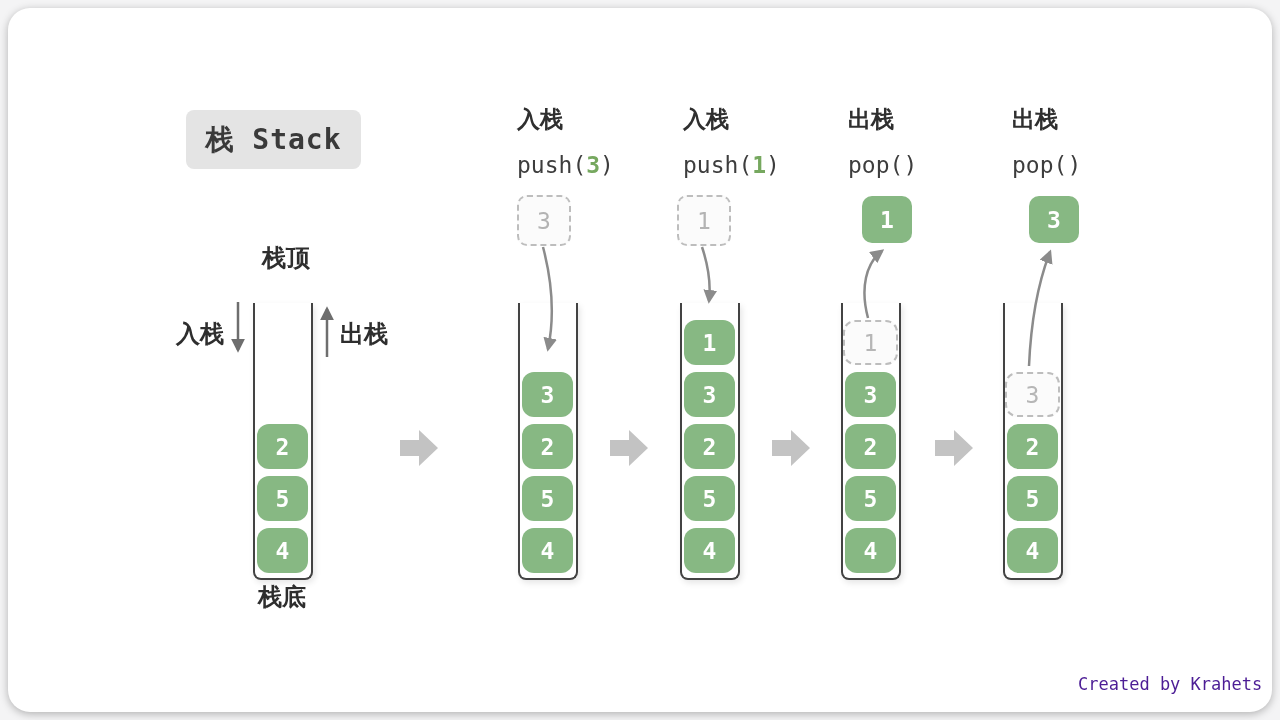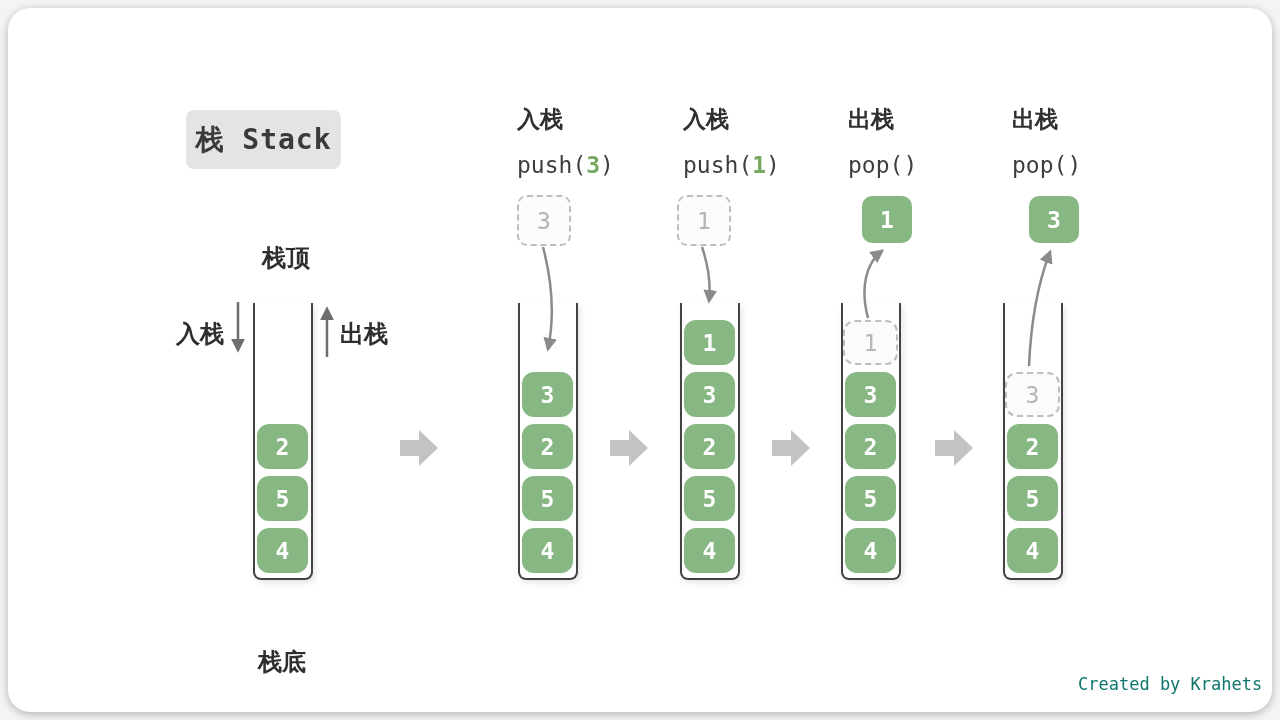--- a/index.html
+++ b/index.html
@@ -1,21 +1,21 @@
 <!DOCTYPE html>
 <html><head>
 <meta charset="utf-8">
 <style>
   html,body{margin:0;padding:0;background:#f4f4f5;}
   .canvas{position:relative;width:1280px;height:720px;overflow:hidden;
           font-family:"Liberation Sans",sans-serif;background:#f4f4f5;}
   .card{position:absolute;left:8px;top:8px;right:8px;bottom:8px;background:#ffffff;
         border-radius:22px;box-shadow:0 2px 9px rgba(0,0,0,0.28);}
   
-  .badge{position:absolute;left:186px;top:110px;width:155px;height:59px;
+  .badge{position:absolute;left:186px;top:110px;width:175px;height:59px;
          background:#e4e4e4;border-radius:8px;display:flex;align-items:center;justify-content:center;
          font-family:"DejaVu Sans Mono",monospace;font-size:28px;font-weight:600;color:#3a3a3a;letter-spacing:1px;}
   
   .op{position:absolute;top:103px;line-height:33px;}
   .op-cn{font-size:23px;font-weight:600;color:#2f2f2f;}
   .op-code{font-family:"DejaVu Sans Mono",monospace;font-size:23px;color:#3d3d3d;margin-top:13px;}
   .op-code .arg{color:#76a85f;font-weight:700;}
   
   .stack{position:absolute;top:303px;width:60px;height:277px;box-sizing:border-box;
          border-left:2px solid #434343;border-right:2px solid #434343;border-bottom:2px solid #434343;
@@ -27,21 +27,21 @@
         left:0px;width:51px;height:41px;}
   
   .float-box{position:absolute;width:50px;height:47px;border-radius:10px;
         font-family:"DejaVu Sans Mono",monospace;font-size:23px;
         display:flex;align-items:center;justify-content:center;}
   .float-box.ghost{background:#fbfbfb;border:2px dashed #bdbdbd;color:#b3b3b3;}
   .float-box.solid{background:#87b883;color:#ffffff;font-weight:700;}
   
   .lbl{position:absolute;font-size:24px;font-weight:700;color:#2e2e2e;}
   .watermark{position:absolute;left:1078px;top:674px;font-family:"DejaVu Sans Mono",monospace;
-        font-size:17px;color:#0f766e;}
+        font-size:17px;color:#4c1d95;}
   svg.overlay{position:absolute;left:0;top:0;pointer-events:none;z-index:6;}
   #stacks,#floats,#ops{position:absolute;left:0;top:0;width:100%;height:100%;}
 </style>
 </head>
 <body>
 
 <div class="canvas">
   <div class="card"></div>
 
   <div class="badge">栈 Stack</div>
@@ -59,21 +59,21 @@
         <div class="op-cn">出栈</div>
         <div class="op-code"><span>pop(</span><span class="arg"></span><span>)</span></div>
       </div>
       <div class="op" style="left: 1012px;">
         <div class="op-cn">出栈</div>
         <div class="op-code"><span>pop(</span><span class="arg"></span><span>)</span></div>
       </div>
     </div>
 
   <div class="lbl" style="left:262px;top:242px;">栈顶</div>
-  <div class="lbl" style="left:258px;top:646px;">栈底</div>
+  <div class="lbl" style="left:258px;top:581px;">栈底</div>
   <div class="lbl" style="left:176px;top:318px;">入栈</div>
   <div class="lbl" style="left:340px;top:318px;">出栈</div>
 
   <div id="stacks">
       <div class="stack" style="left: 253px;">
         <div class="cell" style="top: 121px;">2</div>
         <div class="cell" style="top: 173px;">5</div>
         <div class="cell" style="top: 225px;">4</div>
       </div>
       <div class="stack" style="left: 518px;">

